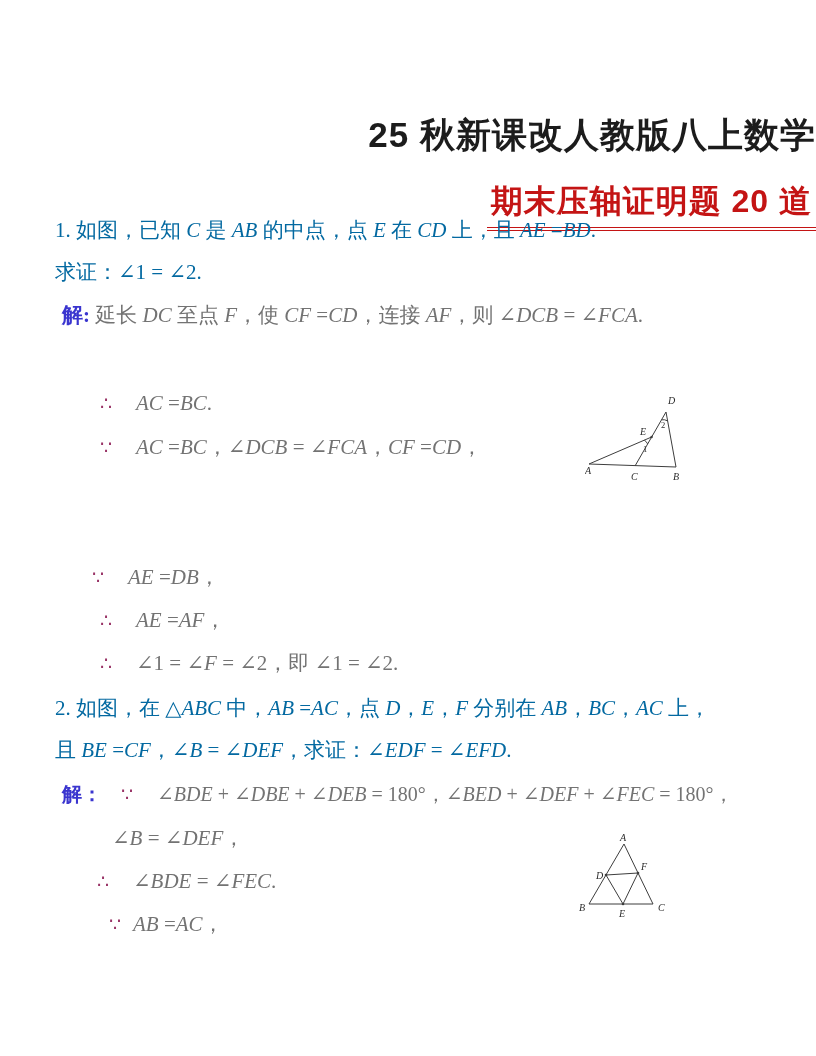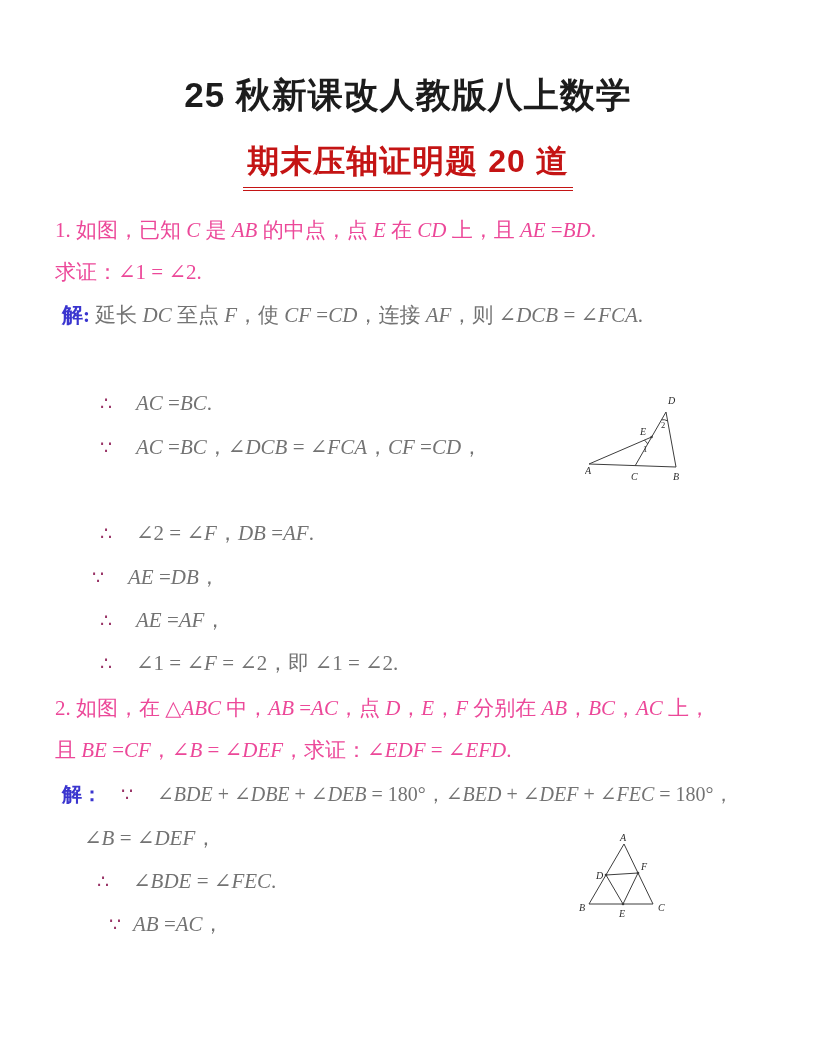--- a/index.html
+++ b/index.html
@@ -11,35 +11,35 @@
     font-family:"Liberation Serif","DejaVu Serif",serif;
     color:#222222;
     overflow:hidden;
   }
   .line{
     position:absolute;
     white-space:nowrap;
     font-size:21px;
     line-height:26px;
   }
-  .center{left:0;right:0;text-align:center;}
+  .center{left:0;right:0;text-align:right;margin-top:40px;}
   .doc-title{
     font-family:"Liberation Sans","DejaVu Sans",sans-serif;
     font-size:35px;font-weight:bold;color:#1c1c1c;letter-spacing:1px;
   }
   .doc-subtitle{
     font-family:"Liberation Sans","DejaVu Sans",sans-serif;
     font-size:32px;font-weight:bold;color:#c41414;letter-spacing:1px;
   }
   .doc-subtitle .ul{
     display:inline-block;
     border-bottom:4px double #c41414;
     padding:0 4px 13px 4px;
   }
-  .stmt{color:#ec4899;}
+  .stmt{color:#0369a1;}
   .red{color:#737373;}
   .blue{color:#3a35cf;font-weight:bold;}
   .marker{
     display:inline-block;width:36px;
     color:#993366;font-size:19px;
   }
   .m{font-style:italic;font-family:"Liberation Serif","DejaVu Serif",serif;}
   .fig{position:absolute;}
   .fig svg line, .fig svg path{stroke:#3d3d3d;stroke-width:1;fill:none;}
   .fig svg text{
@@ -68,23 +68,20 @@
     <span class="blue">解:</span>
     <span class="red">延长 <span class="m">DC</span> 至点 <span class="m">F</span>，使 <span class="m">CF</span> =<span class="m">CD</span>，连接 <span class="m">AF</span>，则 ∠<span class="m">DCB</span> = ∠<span class="m">FCA</span>.</span>
   </div>
 
   <div class="line" style="top:390px;left:100px;">
     <span class="marker">∴</span><span class="red"><span class="m">AC</span> =<span class="m">BC</span>.</span>
   </div>
   <div class="line" style="top:434px;left:100px;">
     <span class="marker">∵</span><span class="red"><span class="m">AC</span> =<span class="m">BC</span>，∠<span class="m">DCB</span> = ∠<span class="m">FCA</span>，<span class="m">CF</span> =<span class="m">CD</span>，</span>
   </div>
-  <div class="line" style="top:520px;left:100px;">
-    <span class="marker">∴</span><span class="red">∠2 = ∠<span class="m">F</span>，<span class="m">DB</span> =<span class="m">AF</span>.</span>
-  </div>
   <div class="line" style="top:564px;left:92px;">
     <span class="marker">∵</span><span class="red"><span class="m">AE</span> =<span class="m">DB</span>，</span>
   </div>
   <div class="line" style="top:607px;left:100px;">
     <span class="marker">∴</span><span class="red"><span class="m">AE</span> =<span class="m">AF</span>，</span>
   </div>
   <div class="line" style="top:650px;left:100px;">
     <span class="marker">∴</span><span class="red">∠1 = ∠<span class="m">F</span> = ∠2，即 ∠1 = ∠2.</span>
   </div>
 
@@ -109,21 +106,21 @@
 
   <div class="line stmt" style="top:695px;left:55px;text-align:right;">2. 如图，在 △<span class="m">ABC</span> 中，<span class="m">AB</span> =<span class="m">AC</span>，点 <span class="m">D</span>，<span class="m">E</span>，<span class="m">F</span> 分别在 <span class="m">AB</span>，<span class="m">BC</span>，<span class="m">AC</span> 上，</div>
 
   <div class="line stmt" style="top:737px;left:55px;">且 <span class="m">BE</span> =<span class="m">CF</span>，∠<span class="m">B</span> = ∠<span class="m">DEF</span>，求证：∠<span class="m">EDF</span> = ∠<span class="m">EFD</span>.</div>
 
   <div class="line" style="top:781px;left:62px;font-size:20px;">
     <span class="blue">解：</span>
     <span class="marker" style="margin-left:14px;">∵</span><span class="red">∠<span class="m">BDE</span> + ∠<span class="m">DBE</span> + ∠<span class="m">DEB</span> = 180°，∠<span class="m">BED</span> + ∠<span class="m">DEF</span> + ∠<span class="m">FEC</span> = 180°，</span>
   </div>
 
-  <div class="line" style="top:825px;left:84px;">
+  <div class="line" style="top:825px;left:112px;">
     <span class="red">∠<span class="m">B</span> = ∠<span class="m">DEF</span>，</span>
   </div>
   <div class="line" style="top:868px;left:97px;">
     <span class="marker">∴</span><span class="red">∠<span class="m">BDE</span> = ∠<span class="m">FEC</span>.</span>
   </div>
   <div class="line" style="top:911px;left:97px;text-align:center;">
     <span class="marker">∵</span><span class="red"><span class="m">AB</span> =<span class="m">AC</span>，</span>
   </div>
 
   <div class="fig" style="left:575px;top:833px;">

